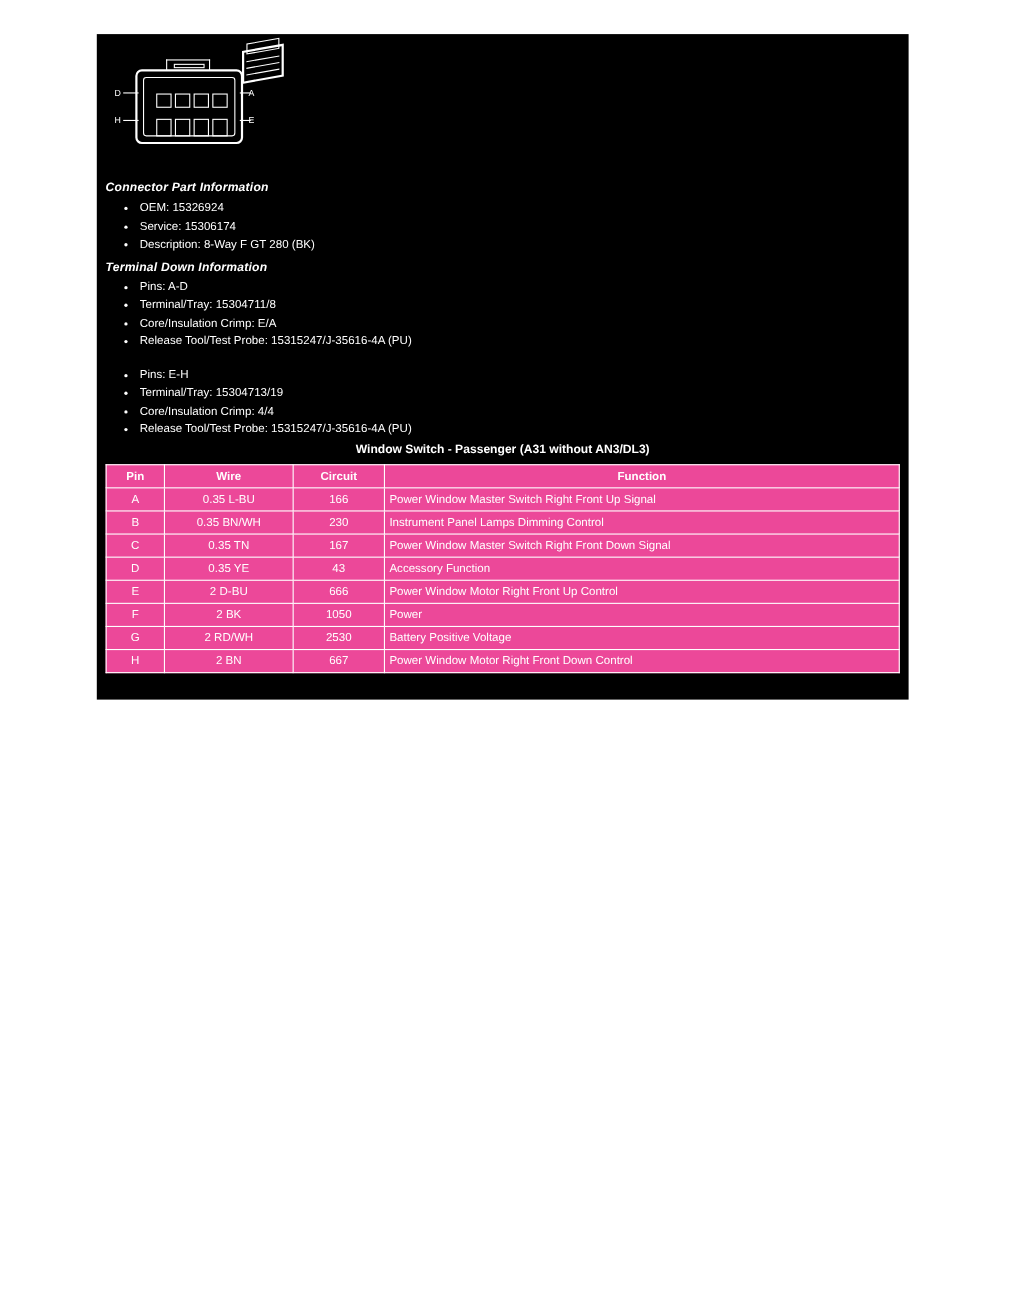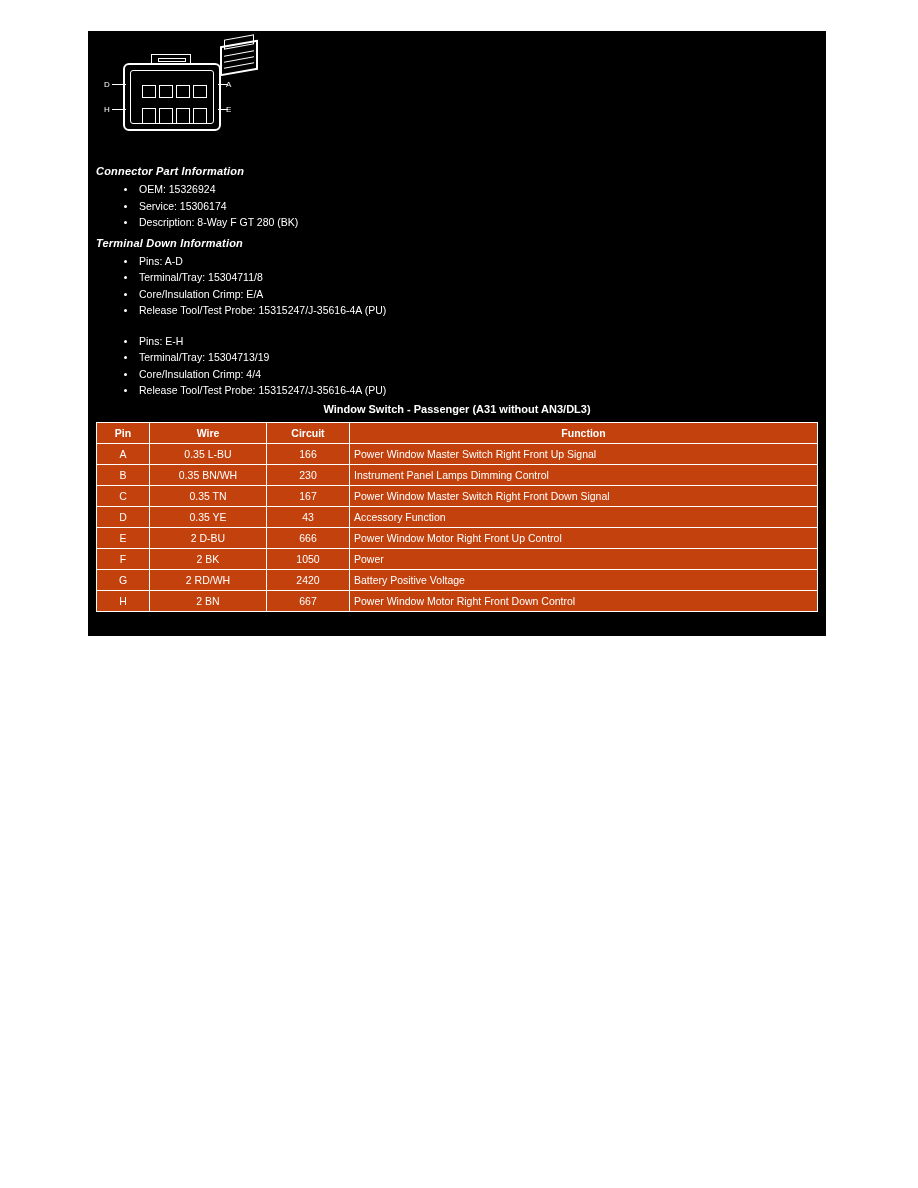--- a/index.html
+++ b/index.html
@@ -144,21 +144,21 @@
   
   .section-title {
     font-size: 11px;
     font-weight: bold;
     color: #ffffff;
     margin: 6px 0 4px 8px;
     letter-spacing: 0.2px;
     font-style: italic;
   }
   ul.bullets {
-    margin: 0 0 4px 17px;
+    margin: 0 0 4px 5px;
     padding-left: 32px;
     list-style: disc;
   }
   ul.bullets li {
     font-size: 10.5px;
     line-height: 16.5px;
     color: #ffffff;
     padding-left: 2px;
   }
   ul.bullets li::marker { font-size: 10px; }
@@ -168,21 +168,21 @@
     text-align: center;
     font-size: 11px;
     font-weight: bold;
     color: #ffffff;
     margin: 0 0 7px 0;
   }
   table.pintable {
     border-collapse: collapse;
     width: 722px;
     margin: 0 auto;
-    background: #c2410c;
+    background: #ec4899;
   }
   table.pintable th, table.pintable td {
     border: 1px solid #ffffff;
     color: #ffffff;
     font-size: 10.5px;
     height: 20px;
     padding: 0 4px;
   }
   table.pintable th {
     font-weight: bold;
@@ -303,21 +303,21 @@
         </tr>
         <tr>
           <td class="col-pin">F</td>
           <td class="col-wire">2 BK</td>
           <td class="col-circuit">1050</td>
           <td class="col-function">Power</td>
         </tr>
         <tr>
           <td class="col-pin">G</td>
           <td class="col-wire">2 RD/WH</td>
-          <td class="col-circuit">2420</td>
+          <td class="col-circuit">2530</td>
           <td class="col-function">Battery Positive Voltage</td>
         </tr>
         <tr>
           <td class="col-pin">H</td>
           <td class="col-wire">2 BN</td>
           <td class="col-circuit">667</td>
           <td class="col-function">Power Window Motor Right Front Down Control</td>
         </tr>
       </tbody>
     </table>

